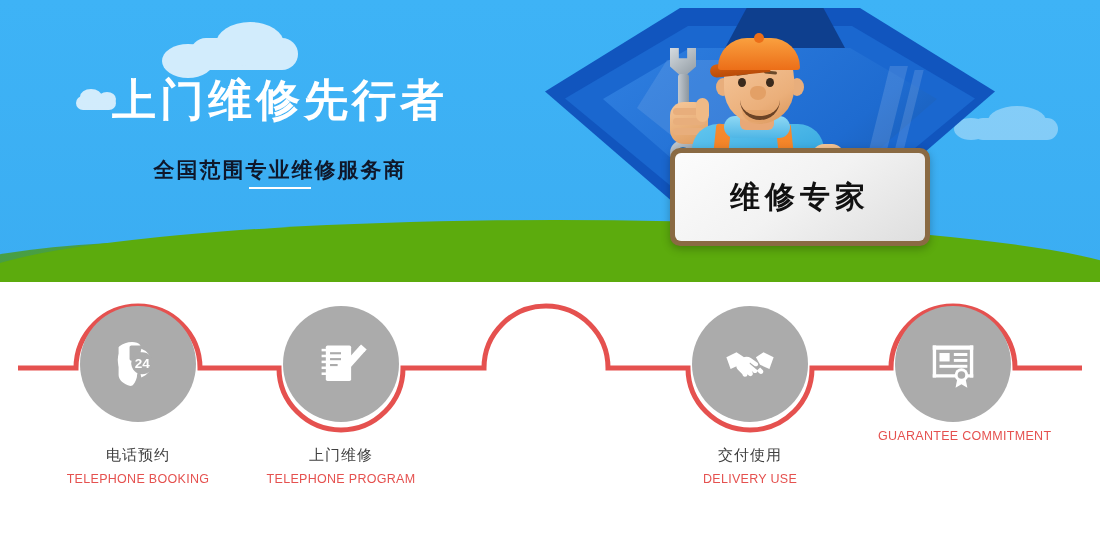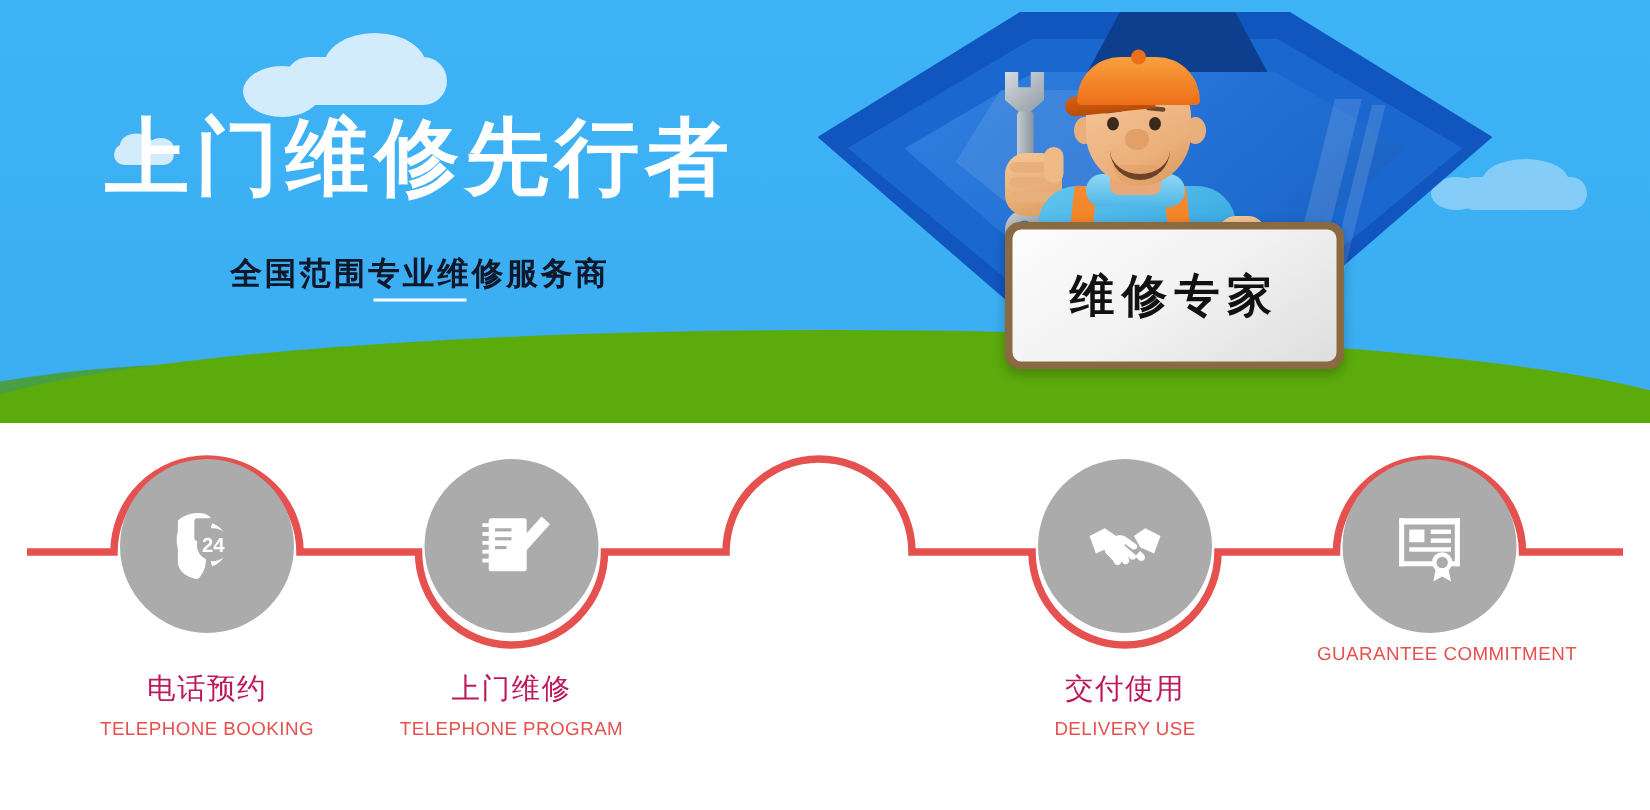--- a/index.html
+++ b/index.html
@@ -107,48 +107,48 @@
   .wrench-s{left:38px;top:58px;width:11px;height:76px;
     background:linear-gradient(90deg,#C3CAD1,#8C969E);border-radius:3px;}
   .wrench-t{left:30px;top:124px;width:26px;height:26px;
     background:linear-gradient(140deg,#C8CFD6,#818B93);border-radius:50%;}
   .wrench-t2{left:37px;top:131px;width:12px;height:12px;border-radius:50%;background:#2E73B0;}
 
   .legs{left:92px;top:196px;width:58px;height:90px;
     background:linear-gradient(180deg,#F59127,#E06A12);border-radius:6px 6px 0 0;}
 
   
-  #signboard{position:absolute;left:670px;top:148px;width:226px;height:98px;
+  #signboard{position:absolute;left:670px;top:148px;width:260px;height:98px;
     background:#8A6A43;border-radius:10px;padding:5px;box-sizing:border-box;
     box-shadow:0 3px 8px rgba(0,0,0,.25);}
   .sign-inner{width:100%;height:100%;border-radius:6px;box-sizing:border-box;
     background:linear-gradient(145deg,#FCFCFC 0%,#F2F2F2 50%,#DEDEDE 100%);
     display:flex;align-items:center;justify-content:center;}
   .sign-text{font-family:"DejaVu Sans","Liberation Sans",sans-serif;
     font-size:30px;font-weight:700;color:#111;letter-spacing:5px;}
 
   
   #hero-text{position:absolute;left:0;top:78px;width:560px;text-align:center;}
   #hero-title{font-family:"DejaVu Sans","Liberation Sans",sans-serif;
-    font-size:56px;font-weight:700;color:#fff;letter-spacing:4px;line-height:1;}
+    font-size:44px;font-weight:700;color:#fff;letter-spacing:4px;line-height:1;}
   #hero-sub-wrap{margin-top:34px;display:inline-block;position:relative;}
   #hero-sub{font-family:"DejaVu Sans","Liberation Sans",sans-serif;
     font-size:21px;font-weight:700;color:#0f172a;letter-spacing:2px;}
   #hero-sub-underline{position:absolute;left:50%;transform:translateX(-50%);
     bottom:-5px;width:62px;height:2px;background:#fff;}
 
   
   #process{position:absolute;left:0;top:282px;width:1100px;height:258px;background:#fff;}
   #wave{position:absolute;left:0;top:0;width:1100px;height:258px;}
   .node{position:absolute;width:150px;text-align:center;}
   .circle{width:116px;height:116px;border-radius:50%;background:#ABABAB;margin:0 auto;
     display:flex;align-items:center;justify-content:center;position:relative;}
   .icon-svg{width:54px;height:54px;display:block;}
   .cn{margin-top:24px;font-family:"DejaVu Sans","Liberation Sans",sans-serif;
-    font-size:19px;color:#be185d;letter-spacing:1px;white-space:nowrap;}
+    font-size:15px;color:#404040;letter-spacing:1px;white-space:nowrap;}
   .en{margin-top:7px;font-family:"Liberation Sans",sans-serif;
     font-size:12.5px;color:#E5514F;letter-spacing:.3px;white-space:nowrap;}
 </style>
 </head>
 <body>
 
 <div id="stage">
 
   <div id="hero">
     <div class="sky"></div>

